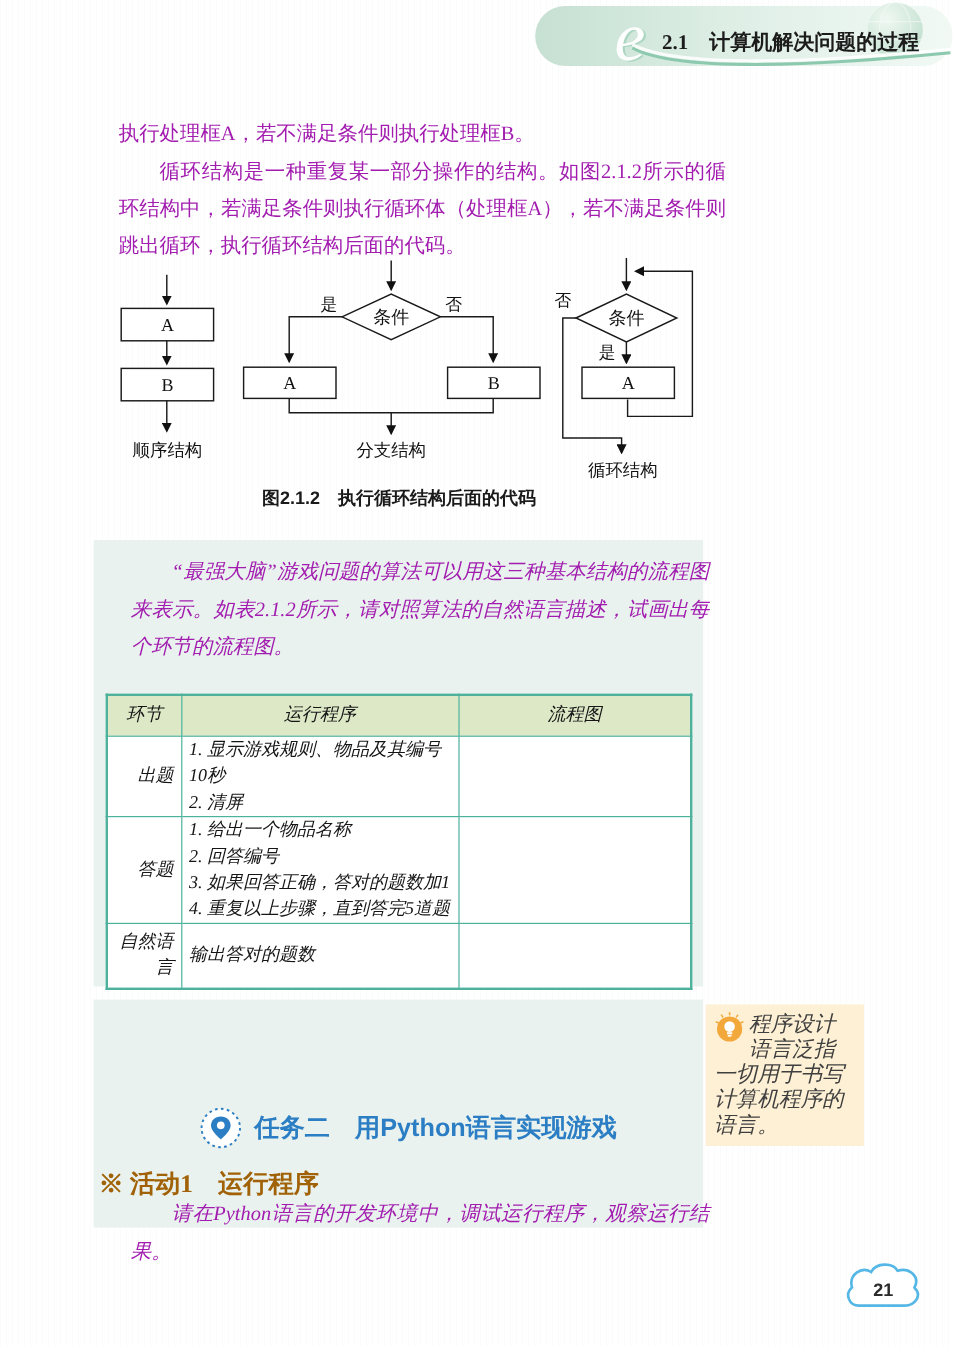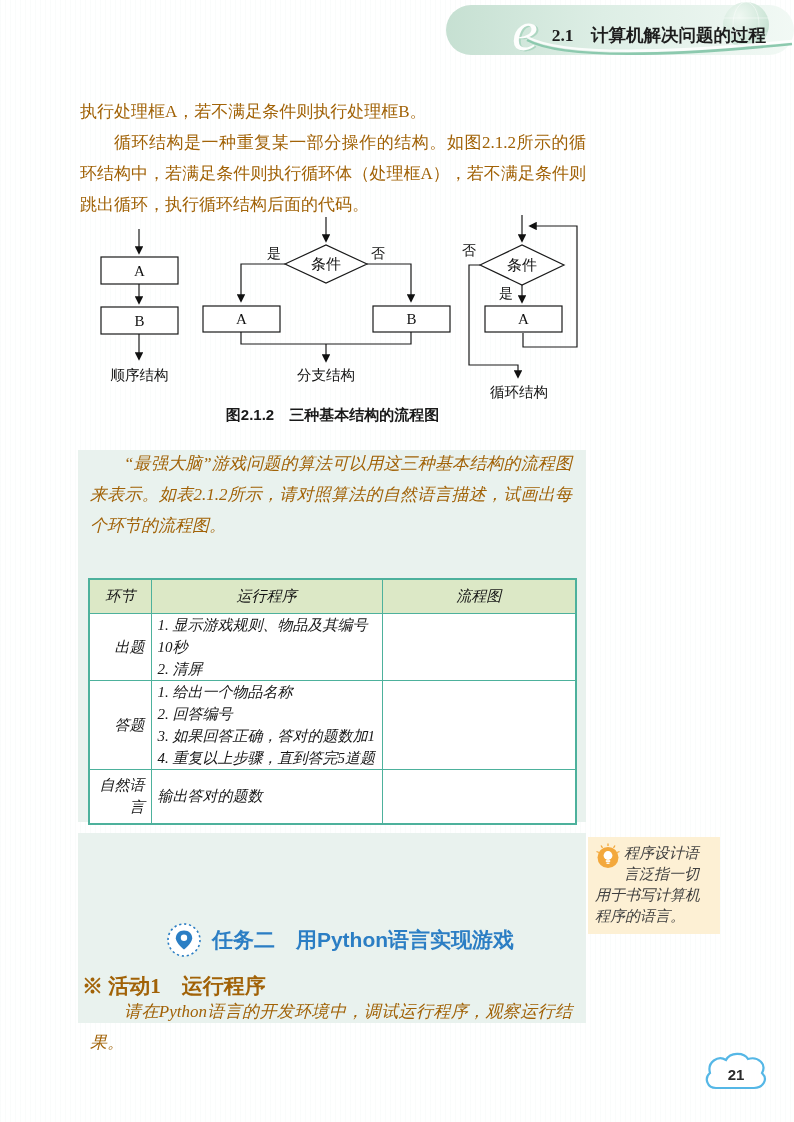--- a/index.html
+++ b/index.html
@@ -9,21 +9,21 @@
     background:#ffffff;
     overflow:hidden;
     font-family:"Liberation Serif",serif;
     color:#111;
   }
   .page::before{
     content:"";position:absolute;inset:0;pointer-events:none;
     background:repeating-linear-gradient(90deg, rgba(190,215,205,0.08) 0 1px, transparent 1px 5px);
   }
   .abs{position:absolute;}
-  .body-text{font-size:17px;line-height:31px;text-align:justify;color:#a16207;}
+  .body-text{font-size:17px;line-height:31px;text-align:justify;color:#a21caf;margin-left:19px;}
   .indent{text-indent:2em;}
   .kai{font-family:"Liberation Serif",serif;font-style:italic;}
   .caption{font-family:"Liberation Sans",sans-serif;font-weight:bold;font-size:15px;color:#1a1a1a;text-align:center;}
   .panel{background:#e9f2ee;}
   table.nl{
     border-collapse:collapse;table-layout:fixed;
     width:487px;background:#fff;
     font-size:15px;line-height:22px;color:#151515;
   }
   table.nl td,table.nl th{border:1px solid #4db19c;padding:0 6px;vertical-align:middle;}
@@ -33,21 +33,21 @@
   td.steps{padding-left:9px;}
   .flow-svg text{font-family:"Liberation Serif",serif;fill:#111;}
   .task-heading{
     display:flex;align-items:center;justify-content:center;gap:10px;
     font-family:"Liberation Sans",sans-serif;font-weight:bold;
     font-size:21px;color:#2b7ec4;
   }
   .activity-heading{font-size:21px;font-weight:bold;color:#a16207;}
   .note{
     background:#fdf0d4;width:118px;padding:6px 7px 7px 7px;
-    font-size:15px;line-height:21px;color:#3f3f3f;
+    font-size:18px;line-height:21px;color:#3f3f3f;
   }
   .note .bulb{float:left;width:26px;height:26px;margin:0 3px 1px 0;}
   .cloud-num{font-family:"Liberation Sans",sans-serif;font-weight:bold;}
 </style>
 </head>
 <body>
 
 <div class="page">
 
   <svg class="abs" style="left:0;top:0" width="794" height="70" viewBox="0 0 794 70">
@@ -121,25 +121,25 @@
       <text x="444" y="57">条件</text>
       <text x="391" y="42" font-size="14">否</text>
       <text x="428" y="85" font-size="14">是</text>
       <text x="445.5" y="111">A</text>
       <text x="61.5" y="167" font-size="14.5">顺序结构</text>
       <text x="248" y="167" font-size="14.5">分支结构</text>
       <text x="441" y="184" font-size="14.5">循环结构</text>
     </g>
   </svg>
 
-  <div class="abs caption" style="left:80px;top:406px;width:505px">图2.1.2　三种基本结构的流程图</div>
+  <div class="abs caption" style="left:80px;top:406px;width:505px">图2.1.2　执行循环结构后面的代码</div>
 
   <div class="abs panel" style="left:78px;top:450px;width:508px;height:372px"></div>
 
-  <div class="abs body-text kai indent" style="left:90px;top:448px;width:482px">“最强大脑”游戏问题的算法可以用这三种基本结构的流程图来表示。如表2.1.2所示，请对照算法的自然语言描述，试画出每个环节的流程图。</div>
+  <div class="abs body-text kai indent" style="left:90px;top:461px;width:482px">“最强大脑”游戏问题的算法可以用这三种基本结构的流程图来表示。如表2.1.2所示，请对照算法的自然语言描述，试画出每个环节的流程图。</div>
 
 
   <table class="nl abs kai" style="left:88px;top:578px">
     <colgroup>
         <col style="width:62px">
         <col style="width:231px">
         <col style="width:194px">
       </colgroup>
     <tbody>
         <tr style="height:34px">

